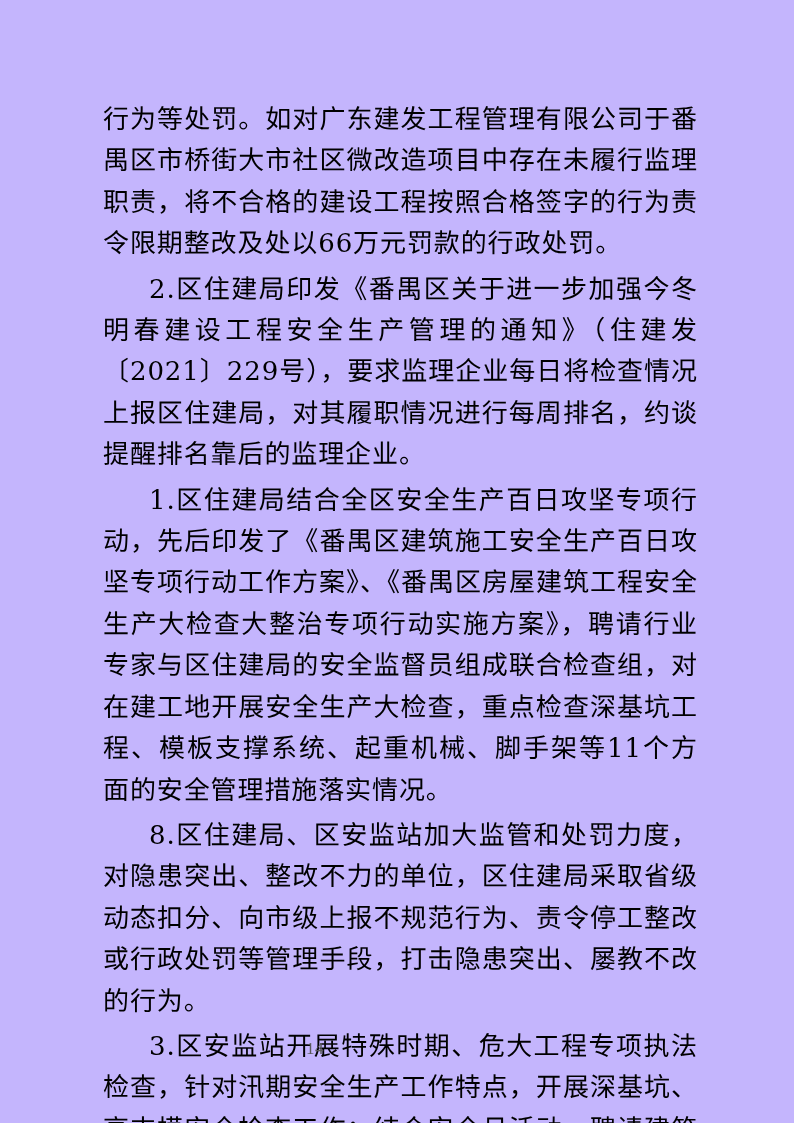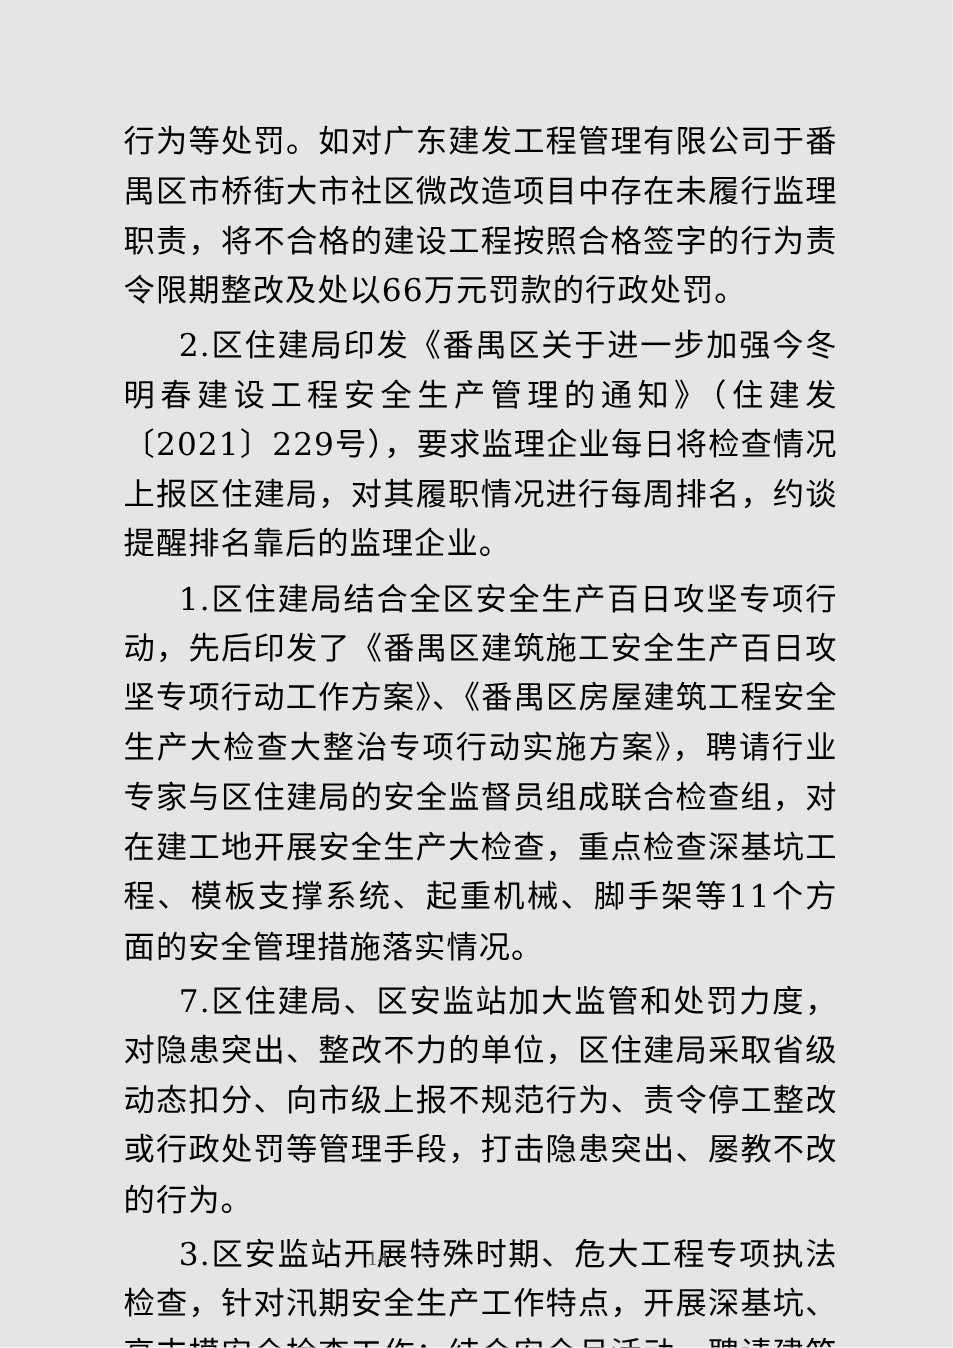--- a/index.html
+++ b/index.html
@@ -15,21 +15,21 @@
     overflow: hidden;
     font-family: "Liberation Serif", "DejaVu Serif", serif;
   }
 
   .page {
     position: absolute;
     left: 0;
     top: 0;
     width: 794px;
     height: 1123px;
-    background: #e5e5e5;
+    background: #c4b5fd;
   }
 
   
   .doc-body {
     position: absolute;
     left: 103px;
     top: 99px;
     width: 595px;
   }
 
@@ -92,21 +92,21 @@
 
   <div class="doc-body">
 
     <p class="para no-indent">行为等处罚。如对广东建发工程管理有限公司于番禺区市桥街大市社区微改造项目中存在未履行监理职责，将不合格的建设工程按照合格签字的行为责令限期整改及处以66万元罚款的行政处罚。</p>
 
     <p class="para">2.区住建局印发《番禺区关于进一步加强今冬明春建设工程安全生产管理的通知》（住建发〔2021〕229号），要求监理企业每日将检查情况上报区住建局，对其履职情况进行每周排名，约谈提醒排名靠后的监理企业。</p>
 
 
     <p class="para">1.区住建局结合全区安全生产百日攻坚专项行动，先后印发了《番禺区建筑施工安全生产百日攻坚专项行动工作方案》、《番禺区房屋建筑工程安全生产大检查大整治专项行动实施方案》，聘请行业专家与区住建局的安全监督员组成联合检查组，对在建工地开展安全生产大检查，重点检查深基坑工程、模板支撑系统、起重机械、脚手架等11个方面的安全管理措施落实情况。</p>
 
-    <p class="para">7.区住建局、区安监站加大监管和处罚力度，对隐患突出、整改不力的单位，区住建局采取省级动态扣分、向市级上报不规范行为、责令停工整改或行政处罚等管理手段，打击隐患突出、屡教不改的行为。</p>
+    <p class="para">8.区住建局、区安监站加大监管和处罚力度，对隐患突出、整改不力的单位，区住建局采取省级动态扣分、向市级上报不规范行为、责令停工整改或行政处罚等管理手段，打击隐患突出、屡教不改的行为。</p>
 
     <p class="para">3.区安监站开展特殊时期、危大工程专项执法检查，针对汛期安全生产工作特点，开展深基坑、高支模安全检查工作；结合安全月活动，聘请建筑技术专家，集中开展了全区建筑工</p>
 
   </div>
 
   <div class="page-number">14</div>
 
 </div>
 
 </body></html>

